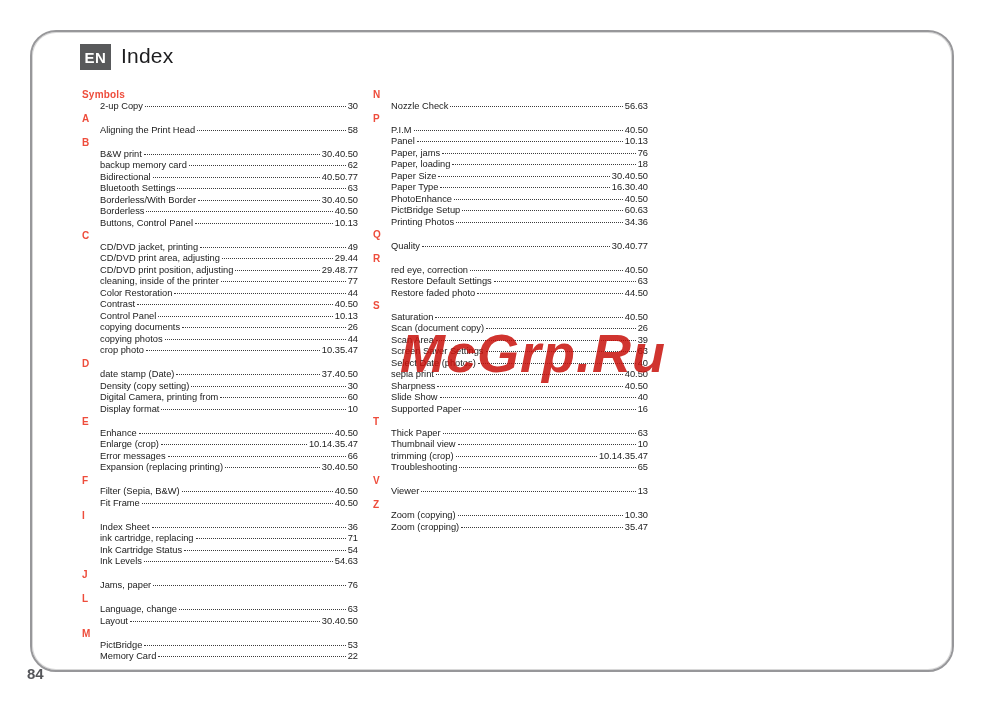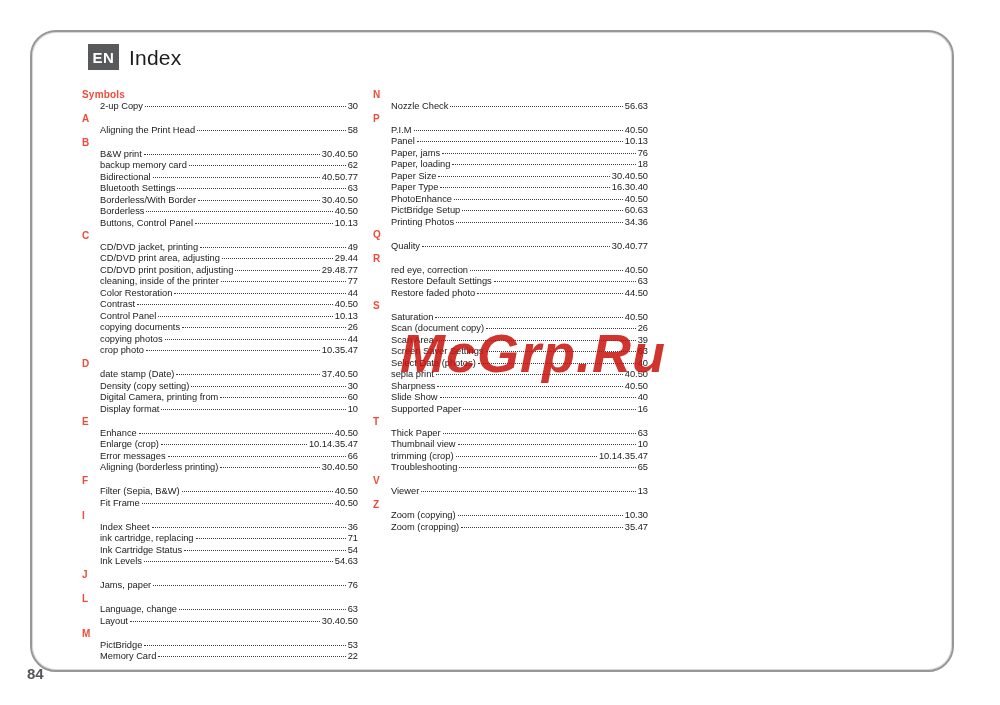--- a/index.html
+++ b/index.html
@@ -6,21 +6,21 @@
   body{
     width:1000px;height:705px;position:relative;overflow:hidden;
     font-family:"Liberation Sans",sans-serif;
     -webkit-font-smoothing:antialiased;
   }
   .page-frame{
     position:absolute;left:30px;top:30px;width:920px;height:638px;
     border:2px solid #97979a;border-radius:26px;background:#fff;
     box-shadow:inset 0 0 0 1px #d8d8d8;
   }
-  .header{position:absolute;left:88px;top:44px;display:flex;align-items:flex-end;gap:10px;}
+  .header{position:absolute;left:80px;top:44px;display:flex;align-items:flex-start;gap:10px;}
   .en-badge{
     background:#58595b;color:#fff;font-weight:bold;font-size:15px;
     width:31px;height:26px;display:flex;align-items:center;justify-content:center;
     letter-spacing:.5px;
   }
   .title{font-size:21px;color:#1d1d1f;letter-spacing:.2px;}
   .columns{position:absolute;left:82px;top:74px;display:flex;gap:15px;margin-top:14px;}
   .col{width:276px;}
   .col.right{width:275px;}
   .sec-letter{
@@ -186,21 +186,21 @@
         <span class="lbl">Enlarge (crop)</span>
         <span class="dots"></span>
         <span class="pg">10.14.35.47</span>
       </div>
       <div class="entry">
         <span class="lbl">Error messages</span>
         <span class="dots"></span>
         <span class="pg">66</span>
       </div>
       <div class="entry">
-        <span class="lbl">Aligning (borderless printing)</span>
+        <span class="lbl">Expansion (replacing printing)</span>
         <span class="dots"></span>
         <span class="pg">30.40.50</span>
       </div>
       <div class="sec-letter">F</div>
       <div class="entry">
         <span class="lbl">Filter (Sepia, B&amp;W)</span>
         <span class="dots"></span>
         <span class="pg">40.50</span>
       </div>
       <div class="entry">

